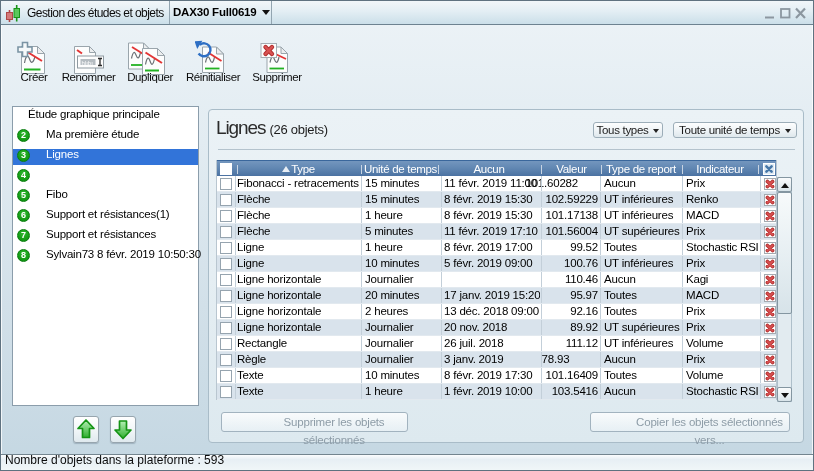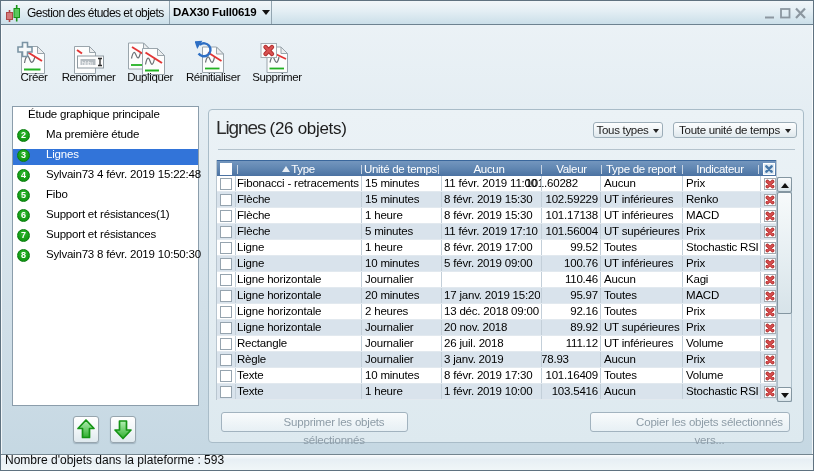--- a/index.html
+++ b/index.html
@@ -42,21 +42,21 @@
 }
 
 .abtn { position:absolute; top:415px; width:26px; height:27px; background:linear-gradient(180deg,#ffffff,#f0f5f7 55%,#dfe9ee); border:1px solid #97a5ae; border-radius:3px; box-shadow:0 1px 1px rgba(120,140,155,.5); }
 
 #rightpanel {
   position:absolute; left:207px; top:108px; width:596px; height:334px;
   background:linear-gradient(180deg,#ebf2f6 0%,#e5eef3 50%,#dde9ef 100%);
   border:1px solid #a9bcc8; border-radius:4px;
 }
 #rtitle { position:absolute; left:7px; top:7px; font-size:19px; letter-spacing:-1.1px; color:#2b2b2b; }
-#rtitle small { font-size:17px; letter-spacing:-0.3px; color:#1c1c1c; }
+#rtitle small { font-size:13px; letter-spacing:-0.3px; color:#1c1c1c; }
 .drop { position:absolute; top:12px; height:16px; background:linear-gradient(180deg,#fdfefe,#eef3f6 55%,#dfe8ed); border:1px solid #9cadb8; border-radius:3px; font-size:11.5px; letter-spacing:-0.3px; color:#1a1a1a; line-height:14px; text-align:center; }
 .drop .tri { display:inline-block; margin-left:5px; width:0; height:0; border-left:3.5px solid transparent; border-right:3.5px solid transparent; border-top:4px solid #222; vertical-align:1px; }
 #hline { position:absolute; left:9px; width:577px; top:39px; height:1px; background:#b4c3cd; }
 
 #table { position:absolute; left:7px; top:50px; width:561px; border-left:1px solid #b9c6d0; border-right:1px solid #b9c6d0;}
 #thead {
   position:relative; height:16px;
   background:linear-gradient(180deg,#7396be 0%,#6288b3 45%,#4b72a2 100%);
   border-top:1px solid #3a679c;
   color:#fff;
@@ -185,21 +185,20 @@
     <div class="li">
         <span class="numc">2</span>
         <span class="txt">Ma première étude</span>
       </div>
     <div class="li sel">
         <span class="numc">3</span>
         <span class="txt">Lignes</span>
       </div>
     <div class="li">
         <span class="numc">4</span>
-        <span class="txt">Sylvain73 4 févr. 2019 15:22:48</span>
       </div>
     <div class="li">
         <span class="numc">5</span>
         <span class="txt">Fibo</span>
       </div>
     <div class="li">
         <span class="numc">6</span>
         <span class="txt">Support et résistances(1)</span>
       </div>
     <div class="li">
@@ -503,21 +502,21 @@
               <path d="M2.4 2.4 L7.6 7.6 M7.6 2.4 L2.4 7.6" stroke="#b43030" stroke-width="3.6" stroke-linecap="round"></path>
               <path d="M2.4 2.4 L7.6 7.6 M7.6 2.4 L2.4 7.6" stroke="#d85252" stroke-width="1.8" stroke-linecap="round"></path>
             </svg>
           </div>
         </div>
         <div class="row alt rowline">
           <div class="cb"></div>
           <div class="cell" style="left:20px;width:123px;">Règle</div>
           <div class="cell" style="left:148px;width:75px;">Journalier</div>
           <div class="cell" style="left:227px;width:96px;">3 janv. 2019</div>
-          <div class="cell" style="left:324px;width:57px;text-align:left;">78.93</div>
+          <div class="cell" style="left:310px;width:57px;text-align:center;">78.93</div>
           <div class="cell" style="left:387px;width:77px;">Aucun</div>
           <div class="cell" style="left:469px;width:73px;">Prix</div>
           <div class="vline" style="left:18px"></div>
           <div class="vline" style="left:144px"></div>
           <div class="vline" style="left:224px"></div>
           <div class="vline" style="left:324px"></div>
           <div class="vline" style="left:383px"></div>
           <div class="vline" style="left:465px"></div>
           <div class="vline" style="left:543px"></div>
           <div style="position:absolute;left:547px;top:2px;width:12px;height:12px;background:#fff;border:1px solid #a3abb1;">

